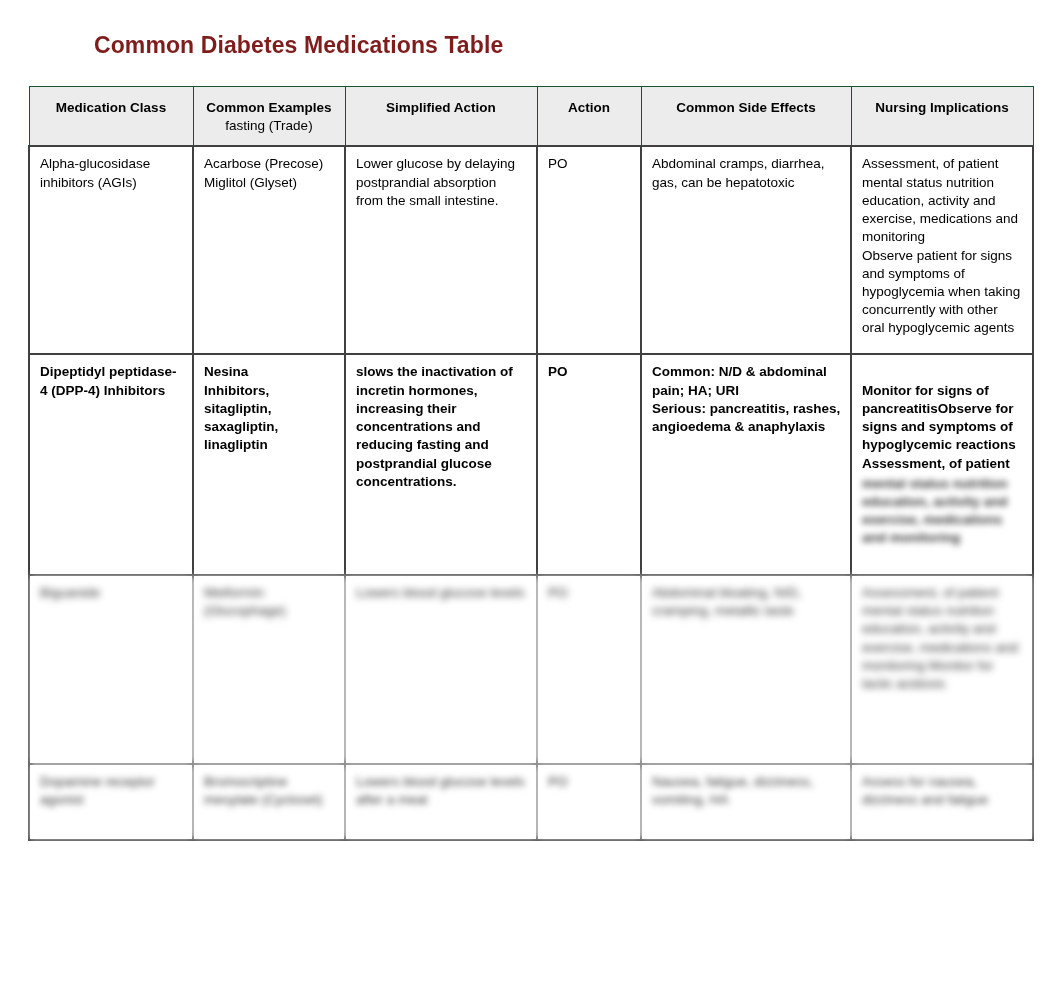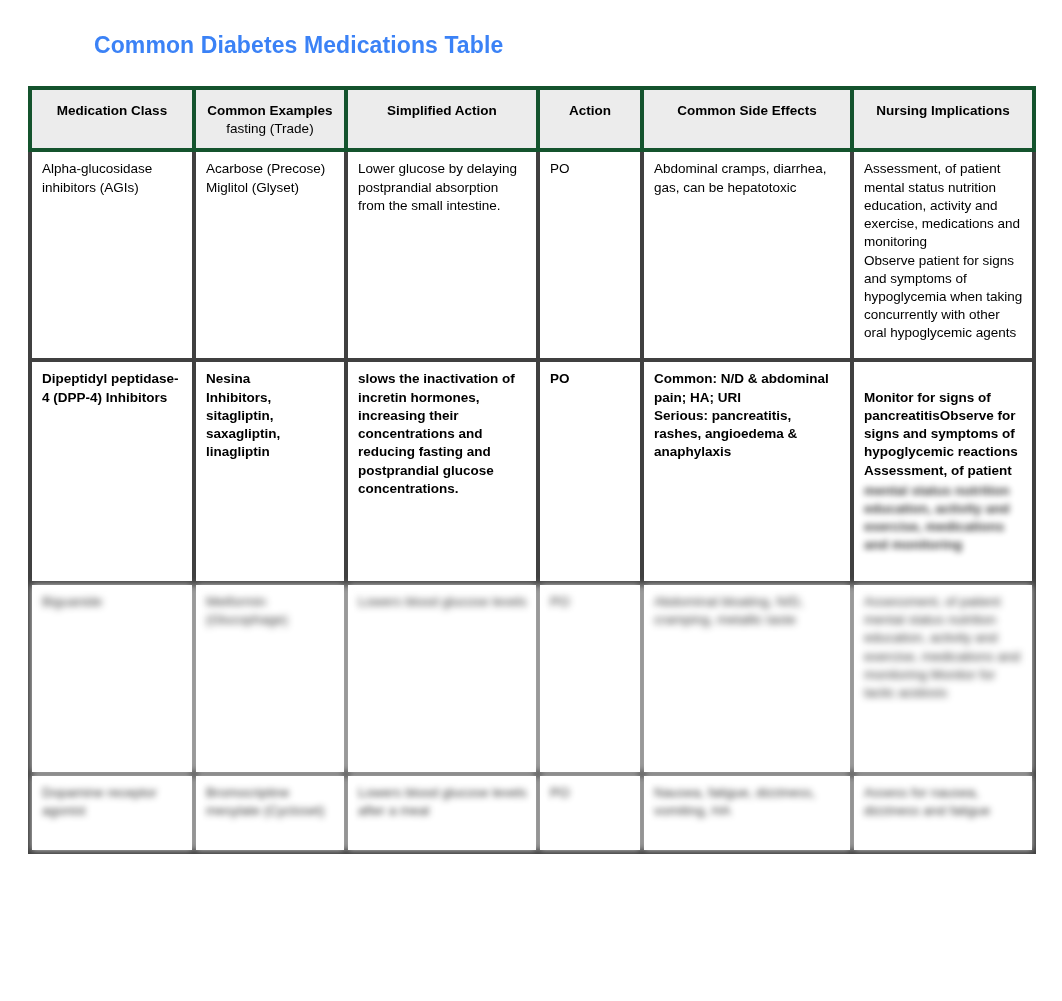--- a/index.html
+++ b/index.html
@@ -16,21 +16,21 @@
     overflow: hidden;
   }
 
   .page-title {
     position: absolute;
     left: 94px;
     top: 32px;
     font-size: 23px;
     font-weight: bold;
     letter-spacing: 0.1px;
-    color: #3b82f6;
+    color: #7f1d1d;
     white-space: nowrap;
   }
 
   .table-wrap {
     position: absolute;
     left: 28px;
     top: 86px;
     width: 1004px;
   }
 
@@ -43,36 +43,36 @@
 
   table.med-table col.c0 { width: 164px; }
   table.med-table col.c1 { width: 152px; }
   table.med-table col.c2 { width: 192px; }
   table.med-table col.c3 { width: 104px; }
   table.med-table col.c4 { width: 210px; }
   table.med-table col.c5 { width: 182px; }
 
   thead th {
     background: #ececec;
-    border: 4px solid #14532d;
+    border: 1px solid #14532d;
     font-size: 13.5px;
     font-weight: bold;
     text-align: center;
     vertical-align: top;
     padding: 12px 8px 10px 8px;
     line-height: 1.35;
   }
   thead th .sub {
     display: block;
     font-weight: normal;
     font-size: 13.5px;
   }
 
   tbody td {
-    border: 4px solid #404040;
+    border: 2px solid #404040;
     font-size: 13.5px;
     line-height: 1.35;
     text-align: left;
     vertical-align: top;
     padding: 8px 9px 8px 10px;
     background: #fff;
     white-space: pre-line;
   }
 
   tbody tr.r0 td { height: 190px; }

